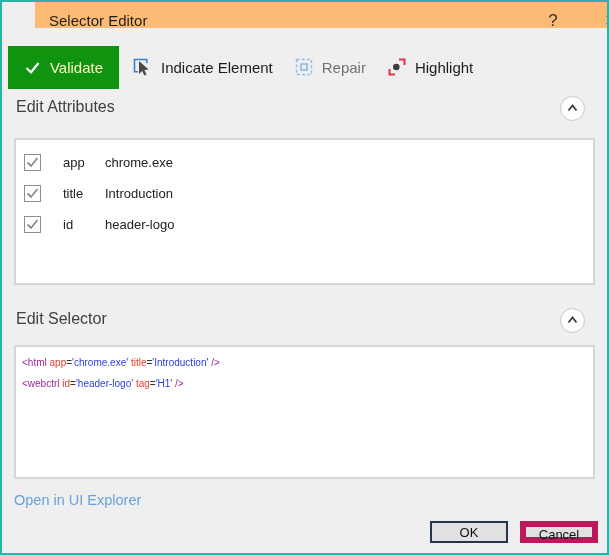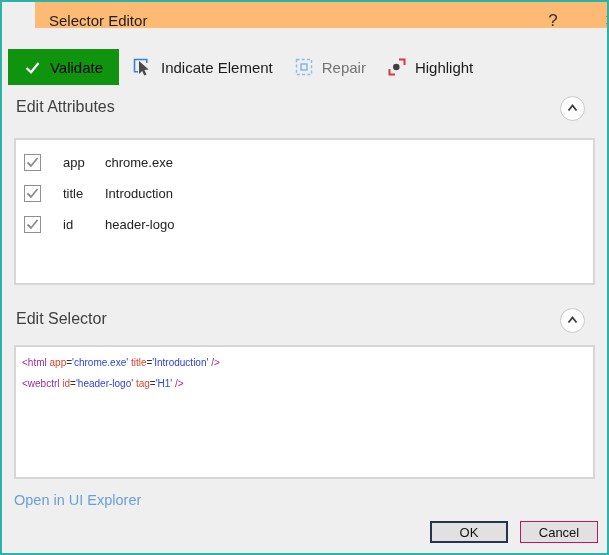--- a/index.html
+++ b/index.html
@@ -10,22 +10,22 @@
   }
   
   .titlebar{position:absolute;left:0;top:0;width:605px;height:26px;background:#fdba74;margin-left:33px;}
   .title-text{position:absolute;left:14px;top:0;line-height:38px;font-size:15px;color:#1f1f1f;}
   .tb-btn{position:absolute;top:0;width:32px;height:38px;border:none;background:transparent;
     font-size:17px;color:#333;cursor:default;line-height:38px;text-align:center;padding:0;font-weight:300;}
   .tb-help{left:502px;}
   .tb-close{left:560px;font-size:16px;}
   
   .toolbar{position:absolute;left:0;top:38px;width:605px;height:54px;display:flex;align-items:center;padding-left:6px;}
-  .validate-btn{display:flex;align-items:center;justify-content:center;gap:9px;width:111px;height:36px;
-    background:var(--validate-green,#10930F);border:none;color:#000000;font-size:15px;margin-right:9px;}
+  .validate-btn{display:flex;align-items:center;justify-content:center;gap:9px;width:111px;height:43px;
+    background:var(--validate-green,#10930F);border:none;color:#fef9c3;font-size:15px;margin-right:9px;}
   .tool-item{display:flex;align-items:center;gap:8px;margin-right:15px;font-size:15px;color:#1b1b1b;background:transparent;border:none;padding:2px 3px;}
   .tool-item.disabled{color:#737373;}
   
   .section-head{position:absolute;left:14px;font-size:16px;color:#404040;}
   .collapse-btn{position:absolute;left:558px;width:25px;height:25px;border-radius:50%;
     border:1px solid #c9c9c9;background:#fdfdfd;display:flex;align-items:center;justify-content:center;padding:0;}
   
   .panel{position:absolute;left:12px;width:581px;background:#ffffff;border:2px solid #d6d6d6;}
   .attr-panel{top:136px;height:147px;padding-top:7px;}
   .attr-row{display:flex;align-items:center;height:31px;padding-left:8px;}
@@ -37,21 +37,21 @@
   .code-line{white-space:pre;}
   .tok-tag{color:var(--syntax-tag,#9B2D9B);}
   .tok-attr{color:var(--syntax-attr,#E2402A);}
   .tok-eq{color:#333;}
   .tok-val{color:var(--syntax-value,#2B3FD9);}
   .tok-plain{color:#333;}
   
   .ui-link{position:absolute;left:12px;top:490px;font-size:14.5px;color:var(--link-blue,#6AA0D8);text-decoration:none;}
   .dlg-btn{position:absolute;top:519px;width:78px;height:22px;font-size:13px;color:#111;background:#e1e1e1;padding:0;}
   .ok-btn{left:428px;border:2px solid #26344E;}
-  .cancel-btn{left:518px;border:1px solid #be185d;}
+  .cancel-btn{left:518px;border:6px solid #be185d;}
 </style>
 </head>
 <body>
 
 <div class="window">
 
   <div class="titlebar">
     <span class="title-text">Selector Editor</span>
     <button class="tb-btn tb-help">?</button>
     <button class="tb-btn tb-close">✕</button>

